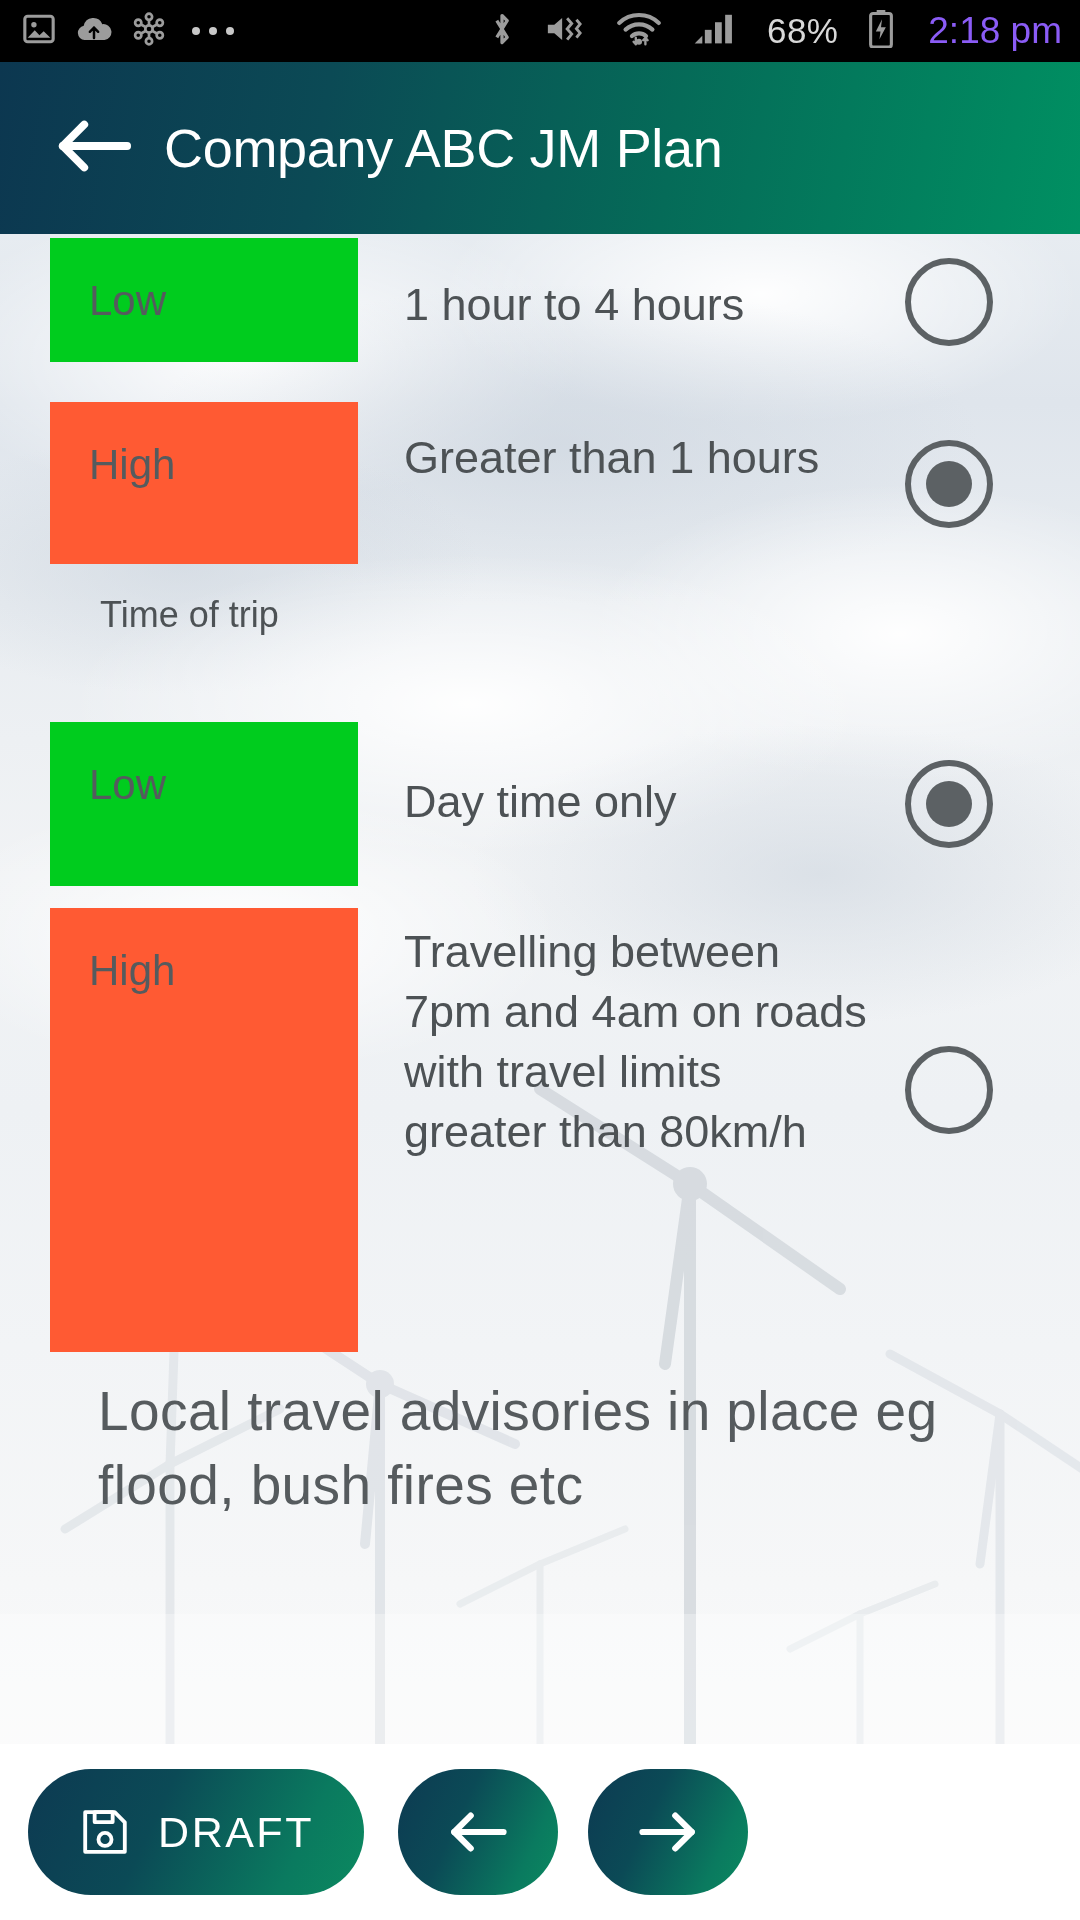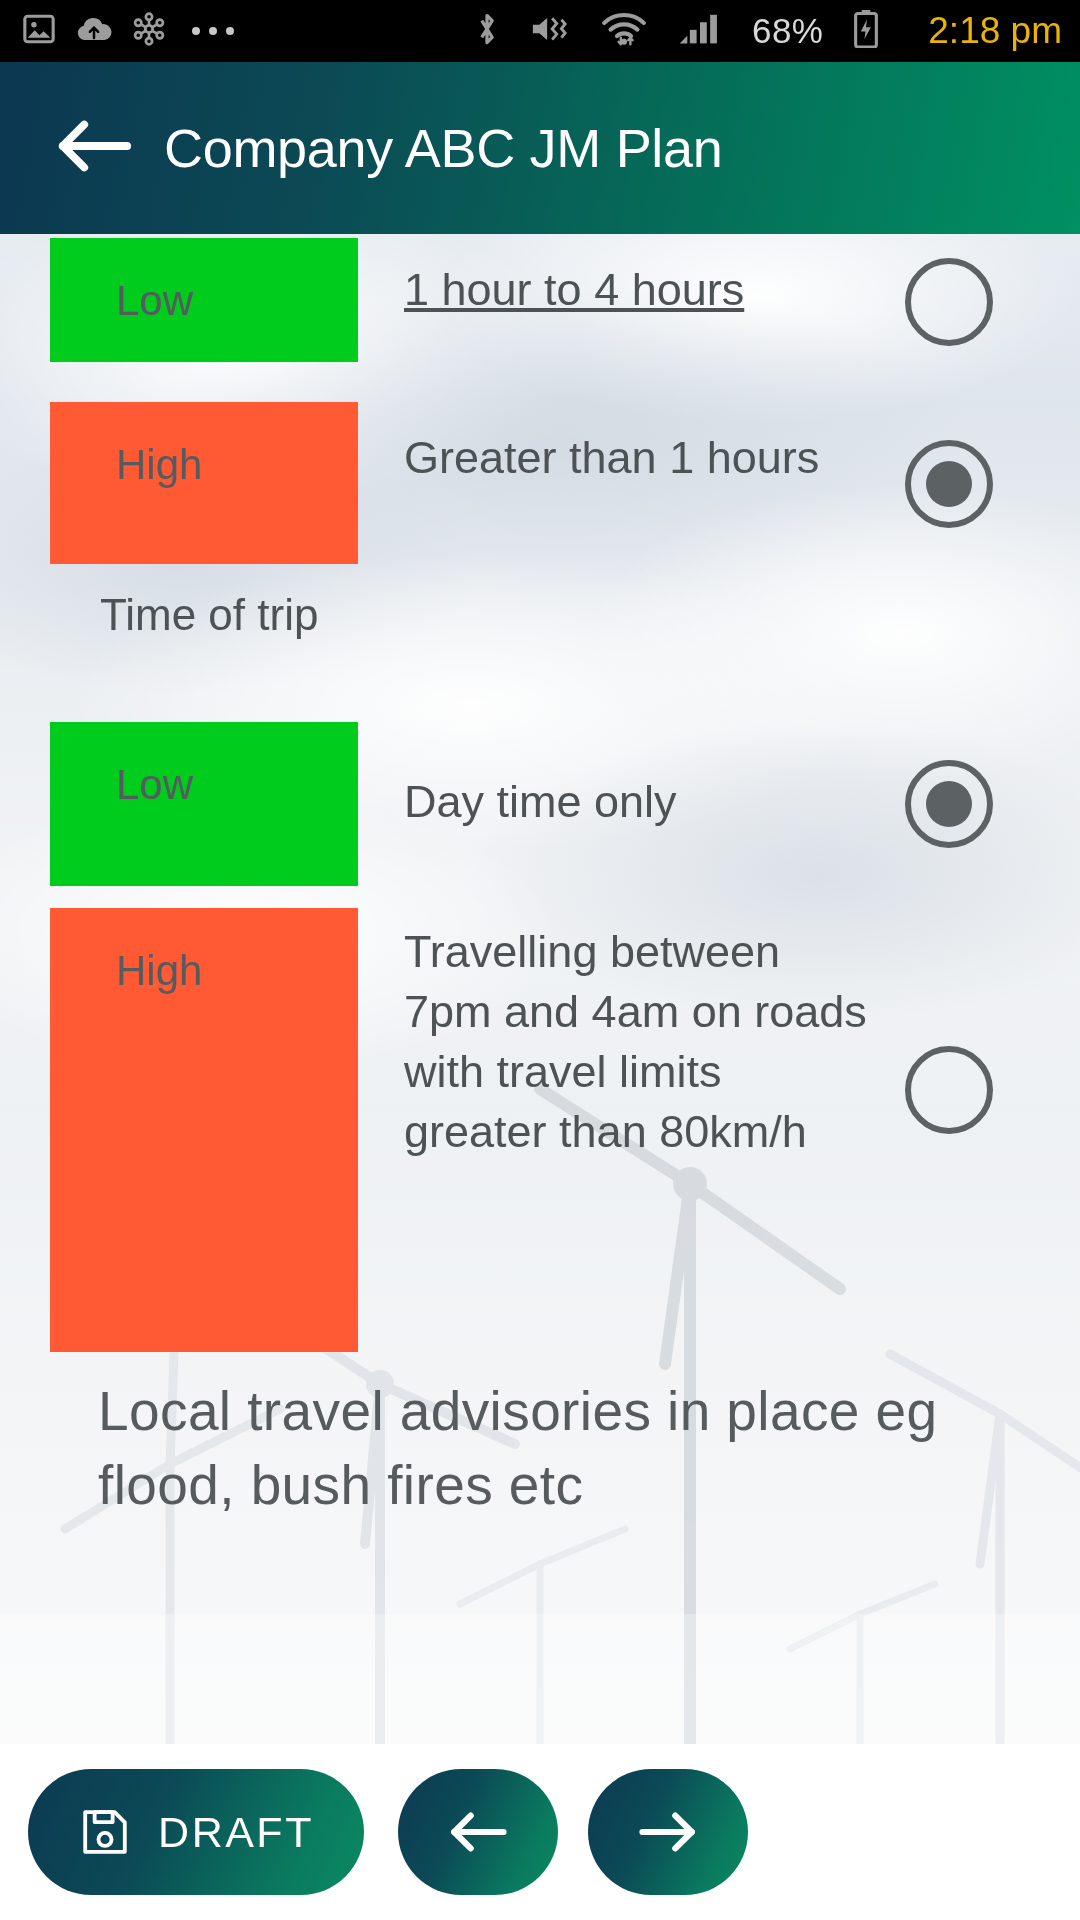--- a/index.html
+++ b/index.html
@@ -38,21 +38,21 @@
   .sb-right { display: flex; align-items: center; gap: 30px; margin-left: auto; }
   .sb-ico { display: block; opacity: .78; }
   .sb-dots { display: flex; gap: 9px; align-items: center; margin-left: 6px;}
   .sb-dots i { width: 8px; height: 8px; border-radius: 50%; background: #c8c8c8; display:block;}
   .sb-text {
     color: #d8d8d8;
     font-size: 35px;
     letter-spacing: .4px;
     font-family: "Liberation Sans", sans-serif;
   }
-  .sb-time { color: #eab308; font-size: 37px; margin-left: 19px;}
+  .sb-time { color: #8b5cf6; font-size: 37px; margin-left: 4px;}
 
   
   #appbar {
     position: absolute;
     top: 62px; left: 0;
     width: 1080px;
     height: 172px;
     background: linear-gradient(100deg, #0c3750 0%, #0b4a55 30%, #056b58 62%, #009062 100%);
     display: flex;
     align-items: center;
@@ -113,21 +113,21 @@
     display: flex;
     align-items: flex-start;
   }
   .sevbox {
     width: 308px;
     flex: 0 0 auto;
     margin-left: 50px;
     display: flex;
     align-items: flex-start;
     box-sizing: border-box;
-    padding: 42px 0 0 66px;
+    padding: 42px 0 0 39px;
   }
   .sevbox.low  { background: #00cc1e; }
   .sevbox.high { background: #ff5a33; }
   .sevlabel {
     color: #555b5e;
     font-size: 42px;
     line-height: 1;
     font-family: "Liberation Sans", sans-serif;
   }
   .opt-text {
@@ -159,21 +159,21 @@
     content: "";
     width: 46px; height: 46px;
     border-radius: 50%;
     background: #5c6164;
     display: block;
   }
   .section-label {
     position: absolute;
     left: 100px;
     color: #4d5255;
-    font-size: 44px;
+    font-size: 36px;
     line-height: 58px;
     font-family: "Liberation Sans", sans-serif;
   }
   .free-label {
     position: absolute;
     left: 98px;
     width: 880px;
     color: #565b5e;
     font-size: 55px;
     line-height: 74px;
@@ -365,21 +365,21 @@
       <rect x="0" y="1380" width="1080" height="306" fill="#ffffff" opacity="0.30"></rect>
     </svg>
   </div>
 
   <div id="content">
 
     <div class="row" style="top:4px;">
       <div class="sevbox low" style="height:124px;">
         <span class="sevlabel">Low</span>
       </div>
-      <div class="opt-text" style="margin-top:22px;text-decoration:underline;">1 hour to 4 hours</div>
+      <div class="opt-text" style="margin-top:37px;">1 hour to 4 hours</div>
       <div class="radio-wrap" style="margin-top:20px;">
         <span class="radio"></span>
       </div>
     </div>
 
     <div class="row" style="top:168px;">
       <div class="sevbox high" style="height:162px;">
         <span class="sevlabel">High</span>
       </div>
       <div class="opt-text" style="margin-top:26px;">Greater than 1 hours</div>

